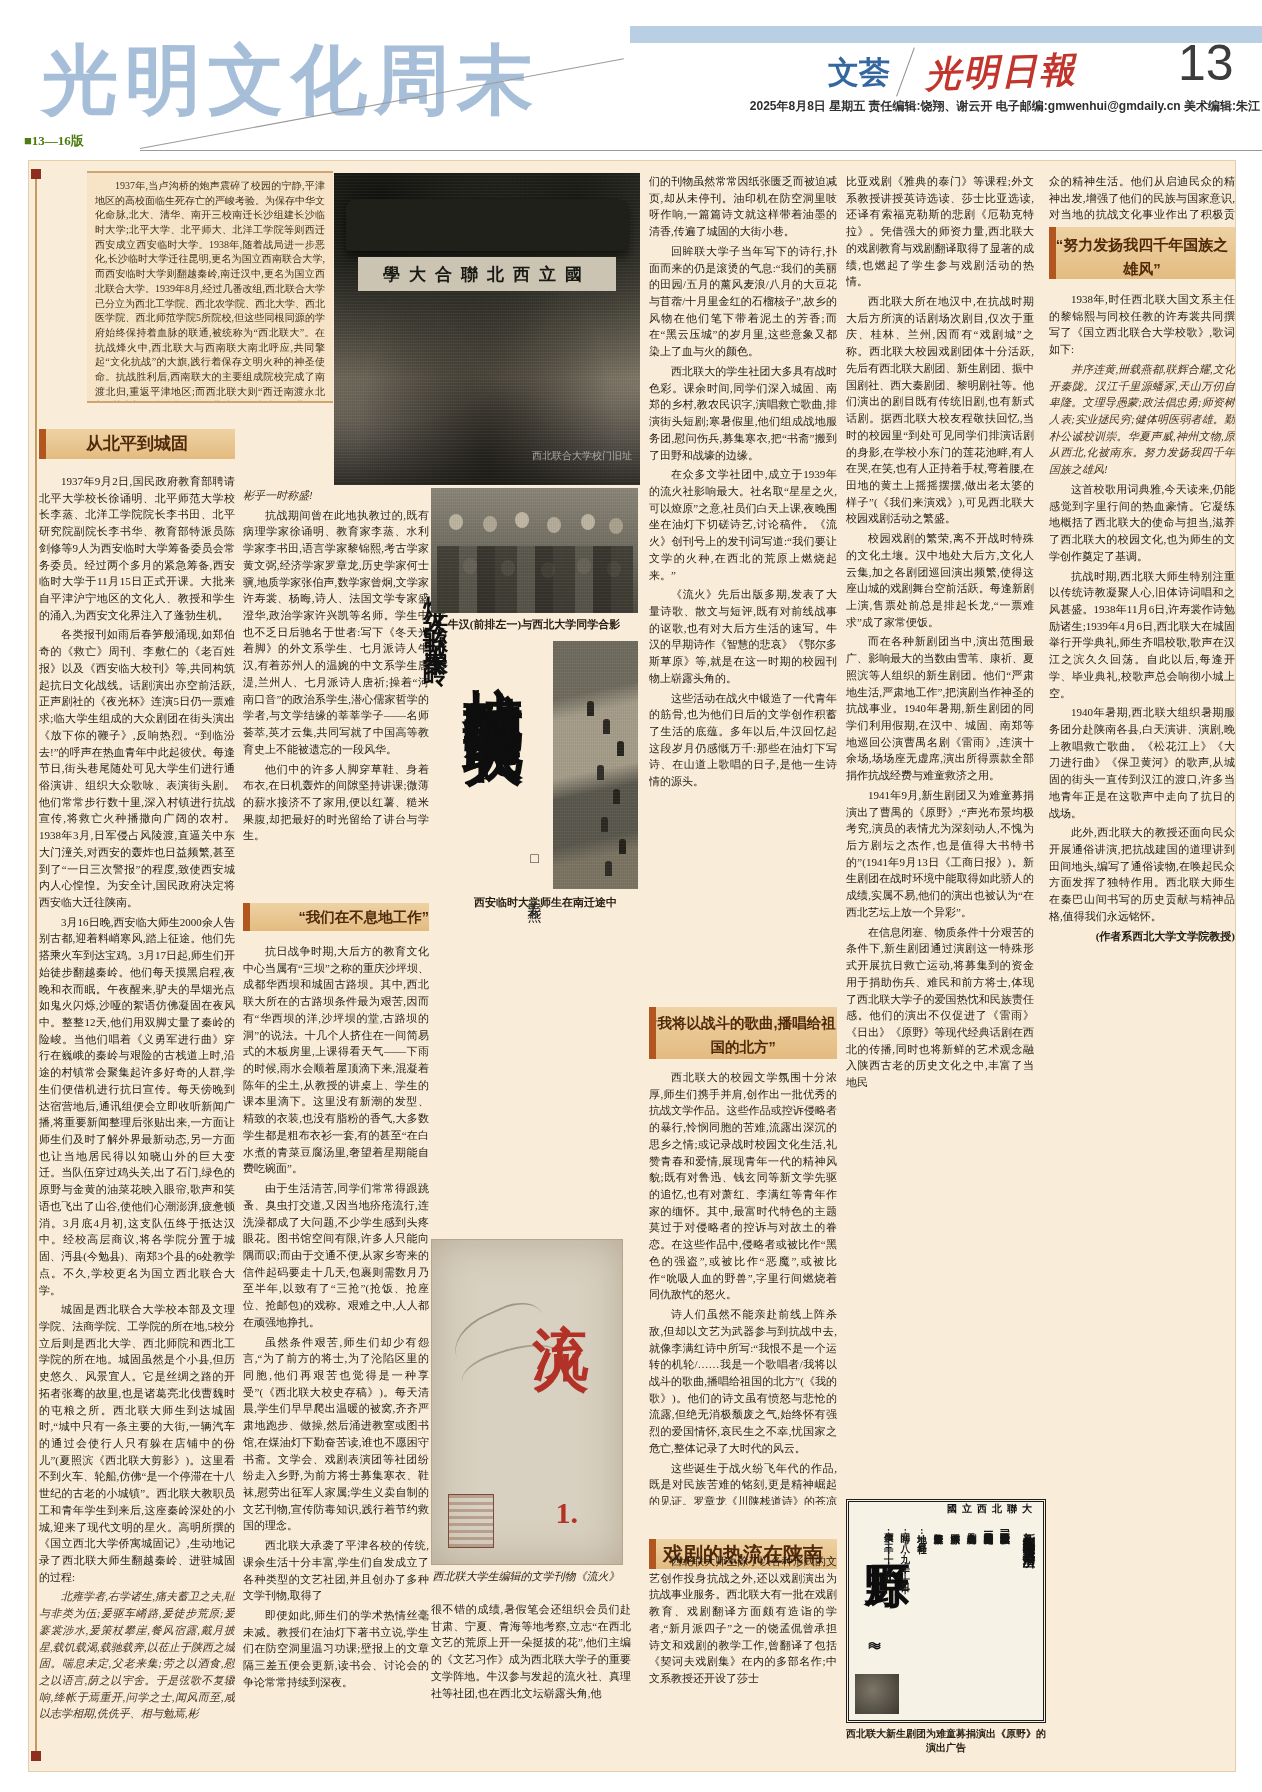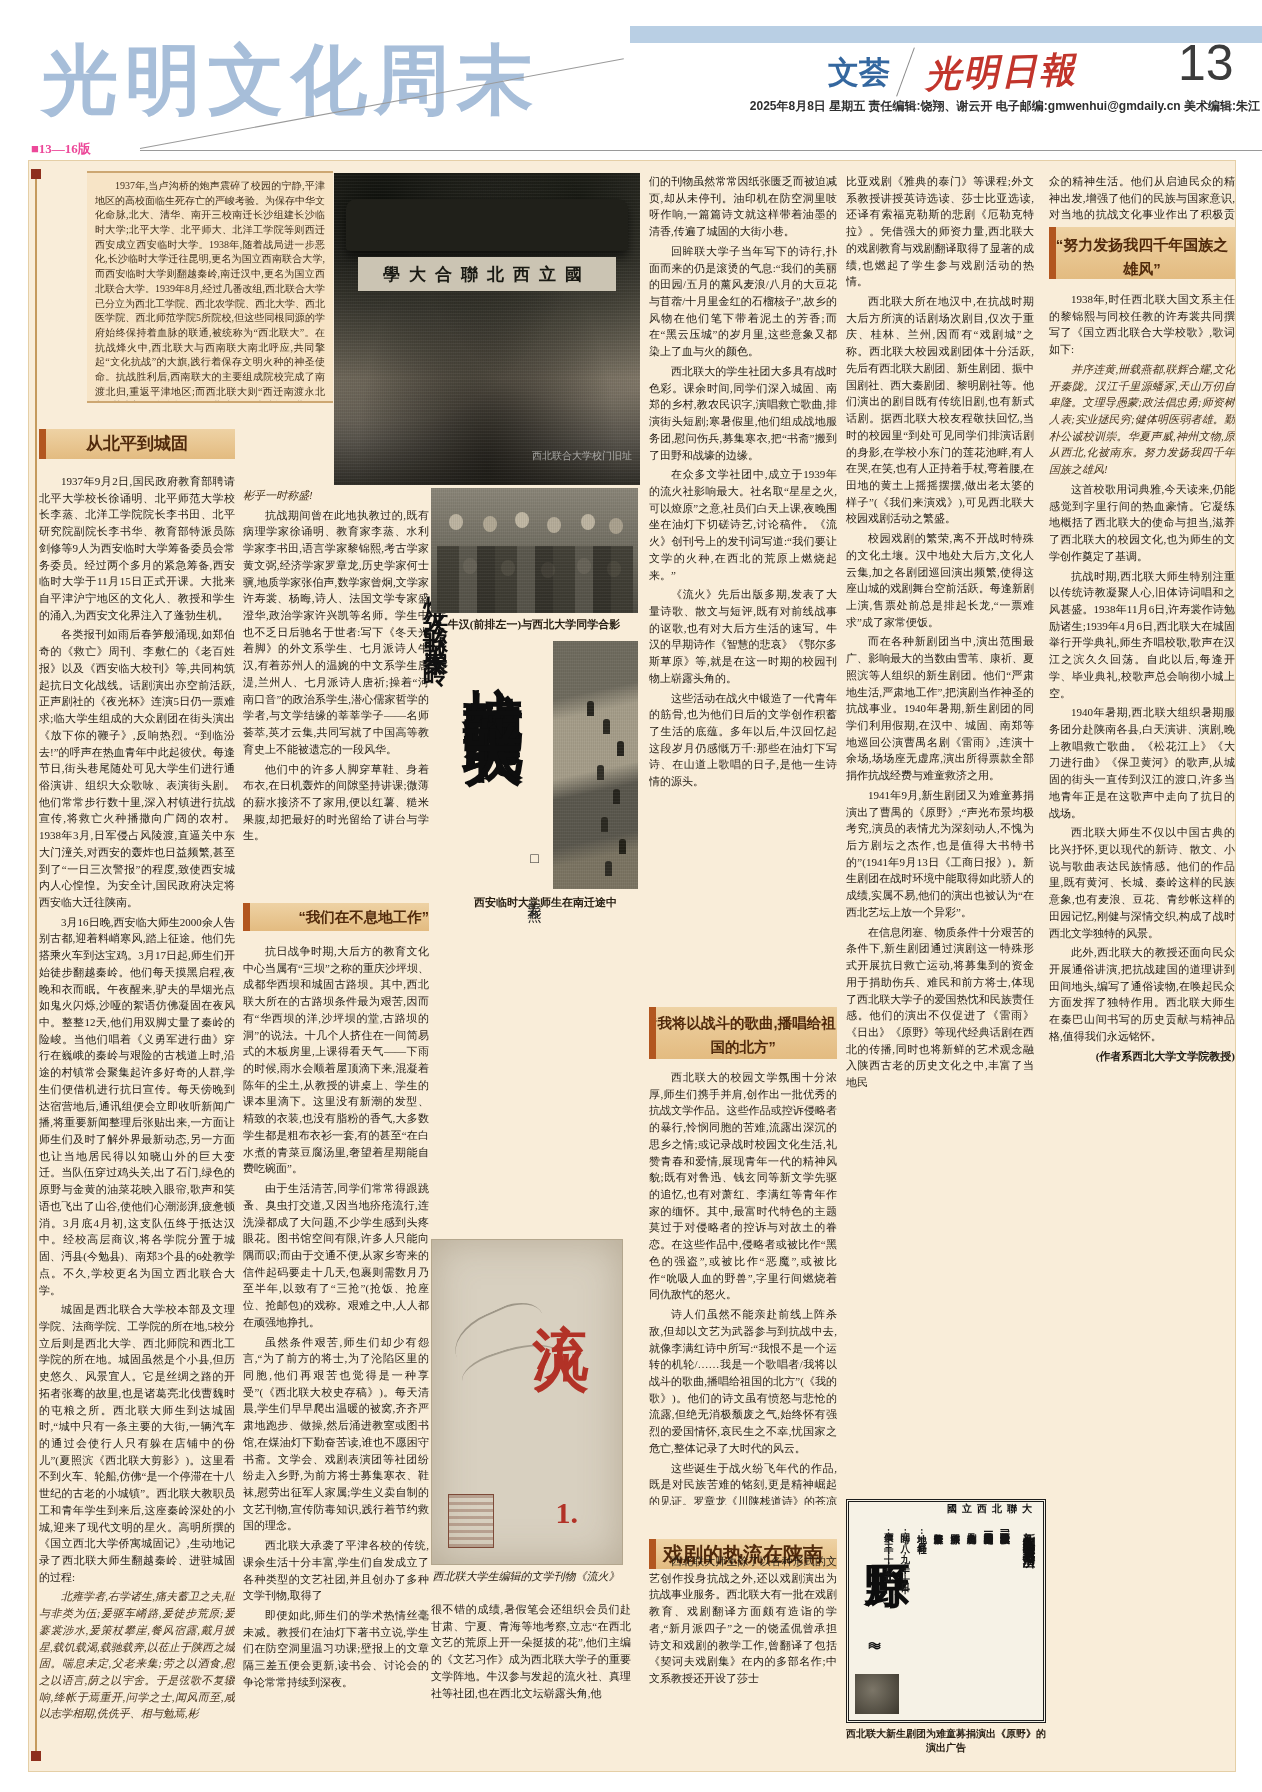--- a/index.html
+++ b/index.html
@@ -1,21 +1,21 @@
 <!DOCTYPE html>
 <html><head>
 <meta charset="utf-8">
 <style>
   html,body{margin:0;padding:0;background:#e9e6e0;}
   #page{position:relative;width:1262px;height:1792px;background:#ffffff;overflow:hidden;
         font-family:"Liberation Serif","DejaVu Serif",serif;color:#221c14;}
   
   #masthead{position:absolute;left:42px;top:30px;font-size:76px;font-weight:bold;
             color:#a7bed9;letter-spacing:7px;font-family:"DejaVu Serif",serif;}
-  #edition{position:absolute;left:31px;top:132px;font-size:13px;font-weight:bold;color:#ec4899;margin-top:8px;}
+  #edition{position:absolute;left:24px;top:132px;font-size:13px;font-weight:bold;color:#4d7c0f;}
   #bluebar{position:absolute;left:630px;top:26px;width:632px;height:17px;background:#b9cfe4;}
   #seclabel{position:absolute;left:828px;top:52px;font-size:31px;font-weight:bold;color:#34679f;
             font-family:"Liberation Sans",sans-serif;}
   #hdr-slash{position:absolute;left:905px;top:46px;width:1px;height:52px;background:#8a8a8a;transform:rotate(20deg);}
   #papername{position:absolute;left:925px;top:48px;font-size:36px;font-weight:bold;font-style:italic;
              color:#c2352c;font-family:"DejaVu Serif",serif;transform:rotate(-2deg);letter-spacing:2px;}
   #pagenum{position:absolute;left:1178px;top:34px;font-size:50px;color:#3c3c3c;
            font-family:"Liberation Sans",sans-serif;}
   #dateline{position:absolute;left:520px;top:98px;width:740px;font-size:12px;font-weight:bold;
             color:#2e2e2e;text-align:right;font-family:"Liberation Sans",sans-serif;}
@@ -264,18 +264,17 @@
       </div>
     <div class="sec-head" style="left:1020px;top:66px;width:186px;height:52px;font-size:15px;line-height:1.6;padding-top:6px;box-sizing:border-box;">
       <span>“努力发扬我四千年国族之雄风”</span>
     </div>
     <div class="col" style="left:1020px;top:130px;width:186px;height:1470px;">
         <p class="para">1938年,时任西北联大国文系主任的黎锦熙与同校任教的许寿裳共同撰写了《国立西北联合大学校歌》,歌词如下:</p>
         <p class="para verse">并序连黄,卌载燕都,联辉合耀,文化开秦陇。汉江千里源蟠冢,天山万仞自卑隆。文理导愚蒙;政法倡忠勇;师资树人表;实业拯民穷;健体明医弱者雄。勤朴公诚校训崇。华夏声威,神州文物,原从西北,化被南东。努力发扬我四千年国族之雄风!</p>
         <p class="para">这首校歌用词典雅,今天读来,仍能感觉到字里行间的热血豪情。它凝练地概括了西北联大的使命与担当,滋养了西北联大的校园文化,也为师生的文学创作奠定了基调。</p>
         <p class="para">抗战时期,西北联大师生特别注重以传统诗教凝聚人心,旧体诗词唱和之风甚盛。1938年11月6日,许寿裳作诗勉励诸生;1939年4月6日,西北联大在城固举行开学典礼,师生齐唱校歌,歌声在汉江之滨久久回荡。自此以后,每逢开学、毕业典礼,校歌声总会响彻小城上空。</p>
         <p class="para">1940年暑期,西北联大组织暑期服务团分赴陕南各县,白天演讲、演剧,晚上教唱救亡歌曲。《松花江上》《大刀进行曲》《保卫黄河》的歌声,从城固的街头一直传到汉江的渡口,许多当地青年正是在这歌声中走向了抗日的战场。</p>
-        <p class="para">西北联大师生不仅以中国古典的比兴抒怀,更以现代的新诗、散文、小说与歌曲表达民族情感。他们的作品里,既有黄河、长城、秦岭这样的民族意象,也有麦浪、豆花、青纱帐这样的田园记忆,刚健与深情交织,构成了战时西北文学独特的风景。</p>
         <p class="para">此外,西北联大的教授还面向民众开展通俗讲演,把抗战建国的道理讲到田间地头,编写了通俗读物,在唤起民众方面发挥了独特作用。西北联大师生在秦巴山间书写的历史贡献与精神品格,值得我们永远铭怀。</p>
         <p class="para attr">(作者系西北大学文学院教授)</p>
       </div>
   </div>
 </div>
 
 </body></html>

